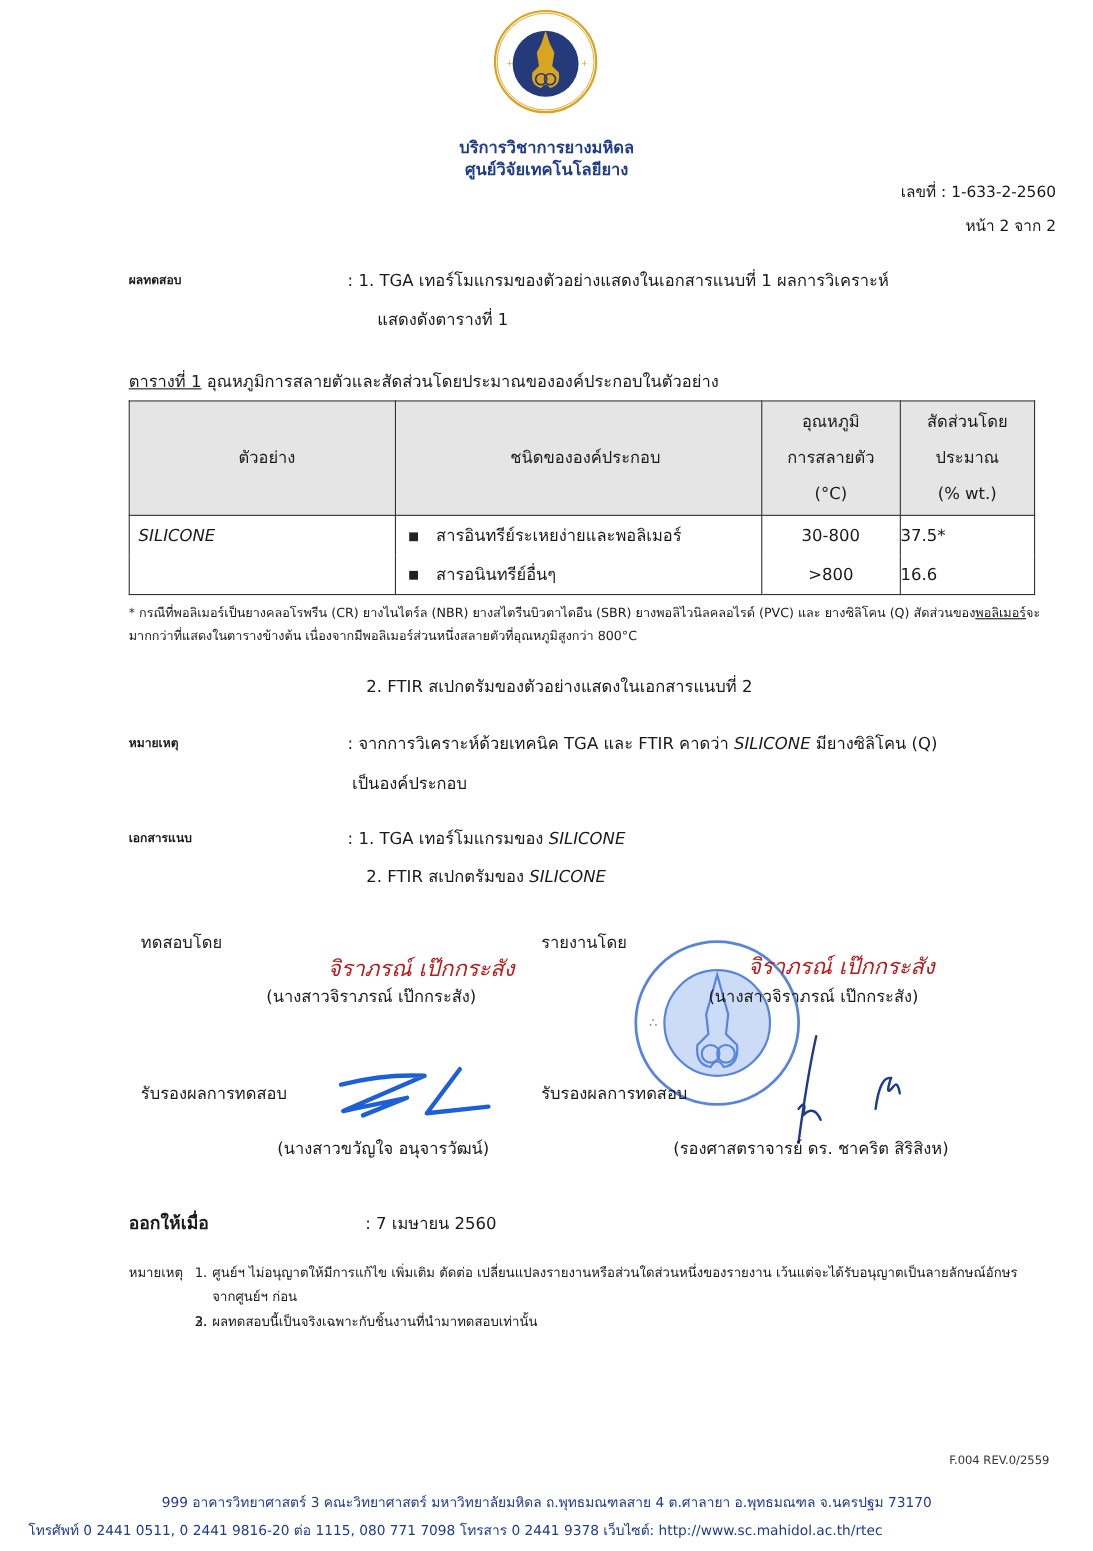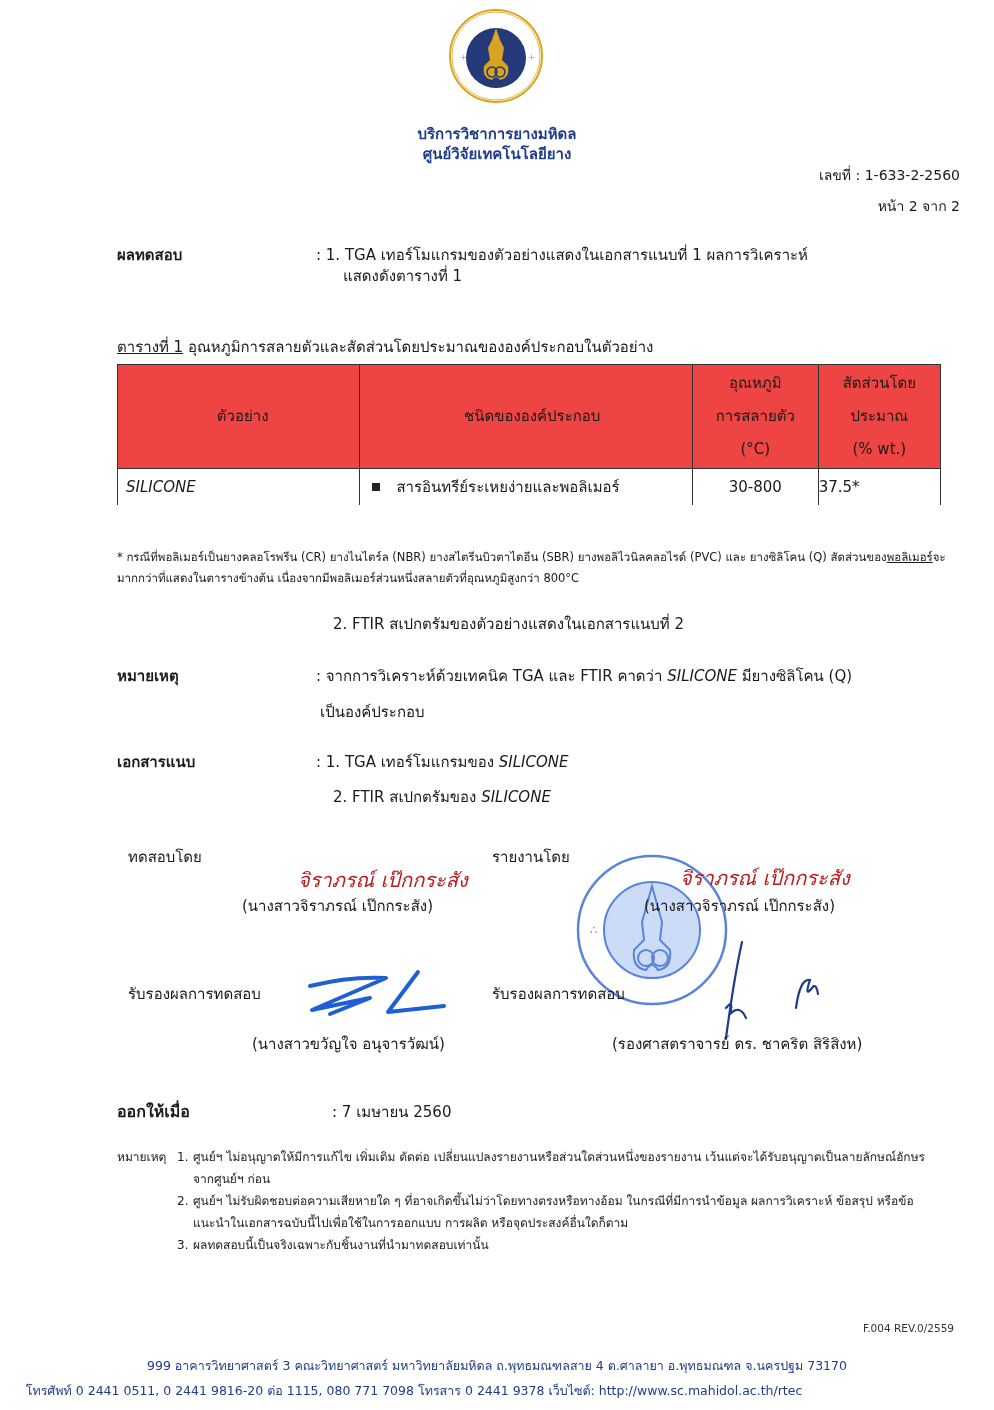--- a/index.html
+++ b/index.html
@@ -14,36 +14,36 @@
   .txt { font-size: 15px; line-height: 20px; white-space: nowrap; }
   .it { font-style: italic; }
 
   
   .logo { left: 448px; top: 8px; width: 96px; height: 96px; }
   .org1 { left: 0; width: 994px; top: 124px; text-align: center; color: #1f3c8c; font-size: 15px; font-weight: bold; }
   .org2 { left: 0; width: 994px; top: 144px; text-align: center; color: #1f3c8c; font-size: 15px; font-weight: bold; }
   .docno { right: 34px; top: 165px; font-size: 14px; }
   .pageno { right: 34px; top: 196px; font-size: 14px; }
 
-  .label { left: 117px; font-weight: bold; font-size: 15px; }
+  .label { left: 117px; font-weight: bold; font-size: 11px; }
   .colon-line { left: 316px; font-size: 15px; }
   .cont { left: 343px; font-size: 15px; }
 
   
   .caption { left: 117px; top: 337px; font-size: 15px; }
   .caption u { text-decoration: underline; }
   table.tga {
     position: absolute; left: 117px; top: 364px; width: 824px;
     border-collapse: collapse; font-size: 15px;
   }
   table.tga th, table.tga td {
     border: 1.5px solid #333;
   }
   table.tga thead th {
-    background: #ef4444; font-weight: normal; height: 104px; vertical-align: middle;
+    background: #e5e5e5; font-weight: normal; height: 104px; vertical-align: middle;
     text-align: center; line-height: 33px;
   }
   table.tga tbody td { height: 36px; vertical-align: middle; line-height: 34px; }
   table.tga tbody tr.first td { border-bottom: none; }
   table.tga tbody tr.second td { border-top: none; }
   .c1 { width: 252px; padding-left: 8px; }
   .c2 { width: 348px; padding-left: 12px; }
   .c3 { width: 130px; text-align: center; }
   .c4 { width: 126px; text-align: left; }
   .bullet { display: inline-block; width: 8px; height: 8px; background: #222; margin-right: 16px; vertical-align: middle; }
@@ -83,21 +83,21 @@
     <text x="80" y="52" font-size="8" fill="#d9a520">+</text>
   </svg>
 </div>
 <div class="abs txt org1">บริการวิชาการยางมหิดล</div>
 <div class="abs txt org2">ศูนย์วิจัยเทคโนโลยียาง</div>
 <div class="abs txt docno">เลขที่ : 1-633-2-2560</div>
 <div class="abs txt pageno">หน้า 2 จาก 2</div>
 
 <div class="abs txt label" style="top:245px">ผลทดสอบ</div>
 <div class="abs txt colon-line" style="top:245px">: 1.  TGA เทอร์โมแกรมของตัวอย่างแสดงในเอกสารแนบที่ 1 ผลการวิเคราะห์</div>
-<div class="abs txt cont" style="top:266px">แสดงดังตารางที่ 1</div>
+<div class="abs txt cont" style="top:280px">แสดงดังตารางที่ 1</div>
 
 <div class="abs txt caption">
   <u>ตารางที่ 1</u><span> อุณหภูมิการสลายตัวและสัดส่วนโดยประมาณขององค์ประกอบในตัวอย่าง</span>
 </div>
 
 <table class="tga">
   <thead>
     <tr>
       <th class="c1">ตัวอย่าง</th>
       <th class="c2">ชนิดขององค์ประกอบ</th>
@@ -113,20 +113,26 @@
       </th>
     </tr>
   </thead>
   <tbody>
     <tr class="first">
       <td class="c1 it">SILICONE</td>
       <td class="c2"><span class="bullet"></span><span>สารอินทรีย์ระเหยง่ายและพอลิเมอร์</span></td>
       <td class="c3">30-800</td>
       <td class="c4">37.5*</td>
     </tr>
+    <tr class="second">
+      <td class="c1 it"></td>
+      <td class="c2"><span class="bullet"></span><span>สารอนินทรีย์อื่นๆ</span></td>
+      <td class="c3">&gt;800</td>
+      <td class="c4">16.6</td>
+    </tr>
   </tbody>
 </table>
 
 <div class="abs txt footnote">
   <span>* กรณีที่พอลิเมอร์เป็นยางคลอโรพรีน (CR) ยางไนไตร์ล (NBR) ยางสไตรีนบิวตาไดอีน (SBR) ยางพอลิไวนิลคลอไรด์ (PVC) และ ยางซิลิโคน (Q) สัดส่วนของ</span><u>พอลิเมอร์</u><span>จะมากกว่าที่แสดงในตารางข้างต้น เนื่องจากมีพอลิเมอร์ส่วนหนึ่งสลายตัวที่อุณหภูมิสูงกว่า 800°C</span>
 </div>
 
 <div class="abs txt cont" style="top:614px; left:333px">2.  FTIR สเปกตรัมของตัวอย่างแสดงในเอกสารแนบที่ 2</div>
 
 <div class="abs txt label" style="top:666px">หมายเหตุ</div>
@@ -180,20 +186,20 @@
 </div>
 <div class="abs txt" style="top:1034px; left:612px; font-size:15px">(รองศาสตราจารย์ ดร. ชาคริต สิริสิงห)</div>
 
 <div class="abs txt label" style="top:1102px; font-size:16px">ออกให้เมื่อ</div>
 <div class="abs txt" style="top:1102px; left:332px; font-size:15px">: 7 เมษายน 2560</div>
 
 <div class="abs remarks" style="width:780px; height:120px">
   <div class="rem-label">หมายเหตุ</div>
   <div class="rem-list">
     <div class="rem-item"><span class="n">1.</span><span>ศูนย์ฯ ไม่อนุญาตให้มีการแก้ไข เพิ่มเติม ตัดต่อ เปลี่ยนแปลงรายงานหรือส่วนใดส่วนหนึ่งของรายงาน เว้นแต่จะได้รับอนุญาตเป็นลายลักษณ์อักษรจากศูนย์ฯ ก่อน</span></div>
-    <div class="rem-item"><span class="n">2.</span><span>ศูนย์ฯ ไม่รับผิดชอบต่อความเสียหายใด ๆ ที่อาจเกิดขึ้นไม่ว่าโดยทางตรงหรือทางอ้อม ในกรณีที่มีการนำข้อมูล ผลการวิเคราะห์ ข้อสรุป หรือข้อแนะนำในเอกสารฉบับนี้ไปเพื่อใช้ในการออกแบบ การผลิต หรือจุดประสงค์อื่นใดก็ตาม</span></div>
+    <div class="rem-item"><span class="n">2.</span></div>
     <div class="rem-item"><span class="n">3.</span><span>ผลทดสอบนี้เป็นจริงเฉพาะกับชิ้นงานที่นำมาทดสอบเท่านั้น</span></div>
   </div>
 </div>
 
 <div class="abs txt formno">F.004 REV.0/2559</div>
 <div class="abs txt addr1">999 อาคารวิทยาศาสตร์ 3 คณะวิทยาศาสตร์ มหาวิทยาลัยมหิดล ถ.พุทธมณฑลสาย 4 ต.ศาลายา อ.พุทธมณฑล จ.นครปฐม 73170</div>
 <div class="abs txt addr2">โทรศัพท์ 0 2441 0511, 0 2441 9816-20 ต่อ 1115, 080 771 7098  โทรสาร 0 2441 9378  เว็บไซต์: http://www.sc.mahidol.ac.th/rtec</div>
 
 </body></html>

